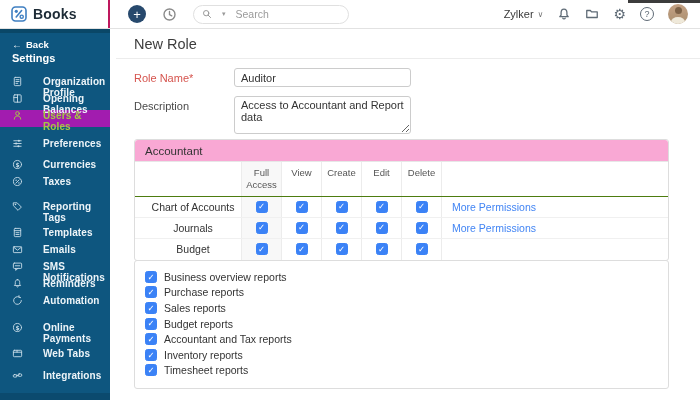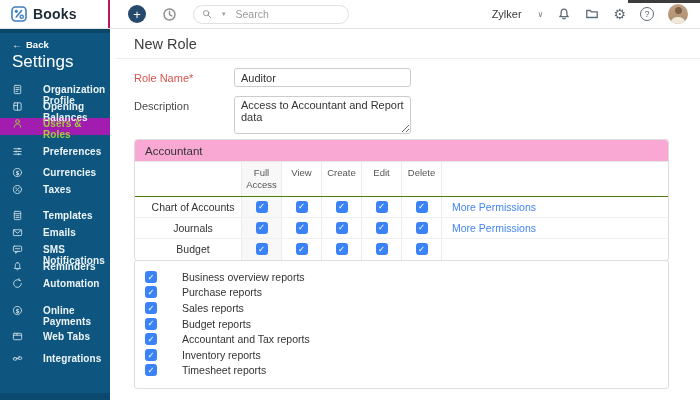--- a/index.html
+++ b/index.html
@@ -23,42 +23,42 @@
     display:flex; align-items:center; justify-content:center; margin-left:6px; }
   .history-btn { background:none; border:none; margin-left:16px; cursor:pointer; display:flex; }
   .history-btn svg { width:15px; height:15px; stroke:#8a8a8a; fill:none; stroke-width:1.1; stroke-linecap:round; }
   .searchbar { width:156px; height:19px; margin-left:16px; border:1px solid #e0e0e0;
     border-radius:10px; display:flex; align-items:center; padding:0 8px; gap:10px; background:#fff; }
   .searchbar svg { width:10px; height:10px; stroke:#999; fill:none; stroke-width:1.2; stroke-linecap:round; }
   .search-caret { font-size:7px; color:#999; }
   .search-input { border:none; outline:none; flex:1; font-size:10.5px; color:#555; min-width:0; background:transparent; }
   .search-input::placeholder { color:#9a9a9a; }
   .topbar-right { margin-left:auto; display:flex; align-items:center; gap:14px; }
-  .org-selector { display:flex; align-items:center; gap:16px; font-size:11px; color:#3a3a3a; cursor:pointer;text-align:center; }
+  .org-selector { display:flex; align-items:center; gap:4px; font-size:11px; color:#3a3a3a; cursor:pointer;text-align:center; }
   .org-caret { font-size:8px; color:#777; }
   .tb-icon svg { width:14px; height:14px; stroke:#5f6b76; fill:none; stroke-width:1.1; stroke-linecap:round; stroke-linejoin:round; display:block; }
   .gear-glyph { font-size:14px; color:#5f6b76; line-height:1; }
   .help-circle { width:14px; height:14px; border:1.2px solid #5f6b76; border-radius:50%;
     display:flex; align-items:center; justify-content:center; font-size:9px; color:#5f6b76; }
   .avatar { width:20px; height:20px; border-radius:50%; position:relative; overflow:hidden;
     background:linear-gradient(180deg,#c4a184 0%,#a9induced 100%); background:linear-gradient(180deg,#c4a184 0%,#a98e6e 100%); }
   .avatar::before { content:""; position:absolute; top:2.5px; left:6.5px; width:7px; height:7px;
     border-radius:50%; background:#7d6248; }
   .avatar::after { content:""; position:absolute; bottom:-3px; left:3px; width:14px; height:10px;
     border-radius:50% 50% 0 0; background:#efe9da; }
   .artifact-bar { position:absolute; top:0; left:628px; width:72px; height:3px; background:#3c3c3c; z-index:6; }
 
   
   .sidebar { position:absolute; top:29px; left:0; width:110px; height:371px;
     background:var(--sidebar-bg,#0E567F); color:#eef5f9; }
   .sidebar-topstrip { height:4px; background:#0a4767; }
   .back-link { display:flex; align-items:center; gap:4px; padding:6px 0 1px 12px;
     font-size:9.5px; font-weight:bold; color:#fff; cursor:pointer; }
   .back-arrow { font-size:10px; }
-  .sidebar-title { padding:1px 16px 12px 12px; font-size:17px; font-weight:normal; color:#fff; }
+  .sidebar-title { padding:1px 16px 12px 12px; font-size:11px; font-weight:bold; color:#fff; }
   .nav-item { display:flex; gap:20px; height:17px; padding-left:12px;
     font-size:10px; font-weight:bold; color:#edf4f8; cursor:pointer; letter-spacing:.1px; }
   .nav-item.selected { background:#a21caf; color:var(--sidebar-selected-text,#A5C944); }
   .nav-item .sicon { display:flex; width:11px; }
   .sicon svg { width:11px; height:11px; stroke:#c6dbe7; fill:none; stroke-width:1; stroke-linecap:round; stroke-linejoin:round; }
   .sicon svg .fl { fill:#c6dbe7; stroke:none; }
   .sicon svg text { fill:#c6dbe7; stroke:none; font-size:6.5px; font-family:"DejaVu Sans",sans-serif; }
   .nav-item.selected .sicon svg { stroke:var(--sidebar-selected-text,#A5C944); }
   .g11{margin-top:11px}.g4{margin-top:4px}.g8{margin-top:8px}.g9{margin-top:9px}.g10{margin-top:10px}.g5{margin-top:5px}
   .sidebar-bottomstrip { position:absolute; bottom:0; left:0; width:110px; height:7px; background:#0b4a6e; }
@@ -94,21 +94,21 @@
   .full-col { background:#f8f8f8; }
   .pmore { padding-left:10px; border-left:1px solid #ececec; height:100%; display:flex; align-items:center; }
   .link { font-size:10.5px; color:var(--link-blue,#4285F4); cursor:pointer; text-decoration:none; }
 
   .cb { width:12px; height:12px; border:1px solid #b9b9b9; border-radius:2.5px; background:#fff;
     display:inline-flex; align-items:center; justify-content:center; flex:none; cursor:pointer; }
   .cb.checked { background:var(--checkbox-blue,#3B82F6); border-color:var(--checkbox-blue,#3B82F6); }
   .cb.checked::after { content:"✓"; color:#fff; font-size:8.5px; font-weight:bold; line-height:1; }
 
   .reports-body { padding:8px 10px 10px 4px; }
-  .report-item { display:flex; align-items:center; gap:25px; padding:1.6px 0 1.6px 6px;
+  .report-item { display:flex; align-items:center; gap:7px; padding:1.6px 0 1.6px 6px;
     font-size:10.5px; color:#333; height:15.6px; }
 </style>
 </head>
 <body>
 
 <header class="topbar">
   <div class="logo-area">
     <span class="logo-mark">
       <svg viewBox="0 0 16 16">
           <rect x="1" y="1" width="14" height="14" rx="3.5" fill="none" stroke="#3f7fc1" stroke-width="1.6"></rect>
@@ -222,20 +222,29 @@
     <span class="sicon">
         <svg viewBox="0 0 12 12">
           <circle cx="6" cy="6" r="4.4"></circle>
           <path d="M4.2 7.8 L7.8 4.2"></path>
           <circle class="fl" cx="4.5" cy="4.5" r=".8"></circle>
           <circle class="fl" cx="7.5" cy="7.5" r=".8"></circle>
         </svg>
       </span>
     <span>Taxes</span>
   </div>
+  <div class="nav-item g8">
+    <span class="sicon">
+        <svg viewBox="0 0 12 12">
+          <path d="M1.8 2 L5.6 2 L10.2 6.6 L6.6 10.2 L1.8 5.4 Z"></path>
+          <circle class="fl" cx="3.8" cy="3.8" r=".9"></circle>
+        </svg>
+      </span>
+    <span>Reporting Tags</span>
+  </div>
   <div class="nav-item g9">
     <span class="sicon">
         <svg viewBox="0 0 12 12">
           <rect x="2.5" y="1.5" width="7" height="9" rx="1"></rect>
           <path d="M2.5 4 H9.5 M4.3 6.2 H7.7 M4.3 8.2 H7.7"></path>
         </svg>
       </span>
     <span>Templates</span>
   </div>
   <div class="nav-item">

